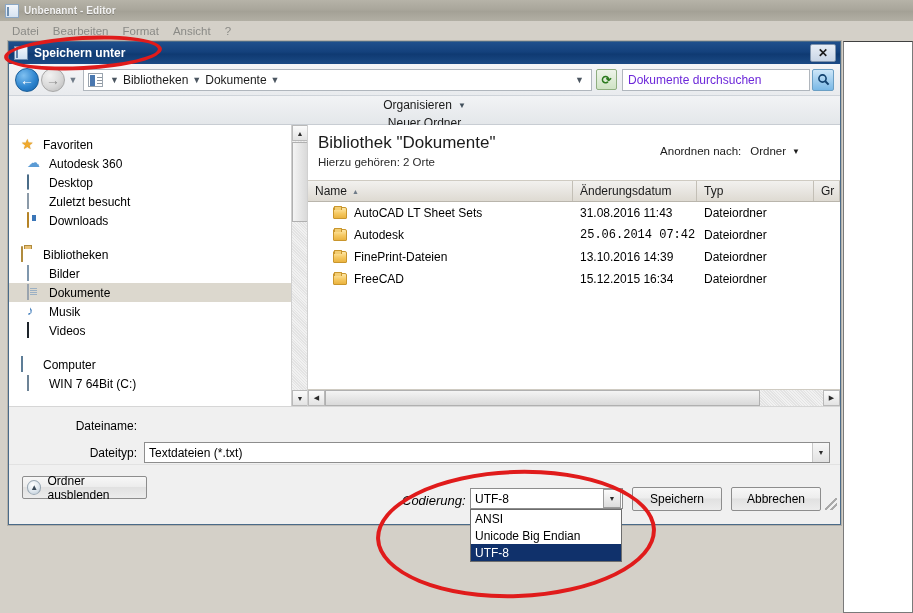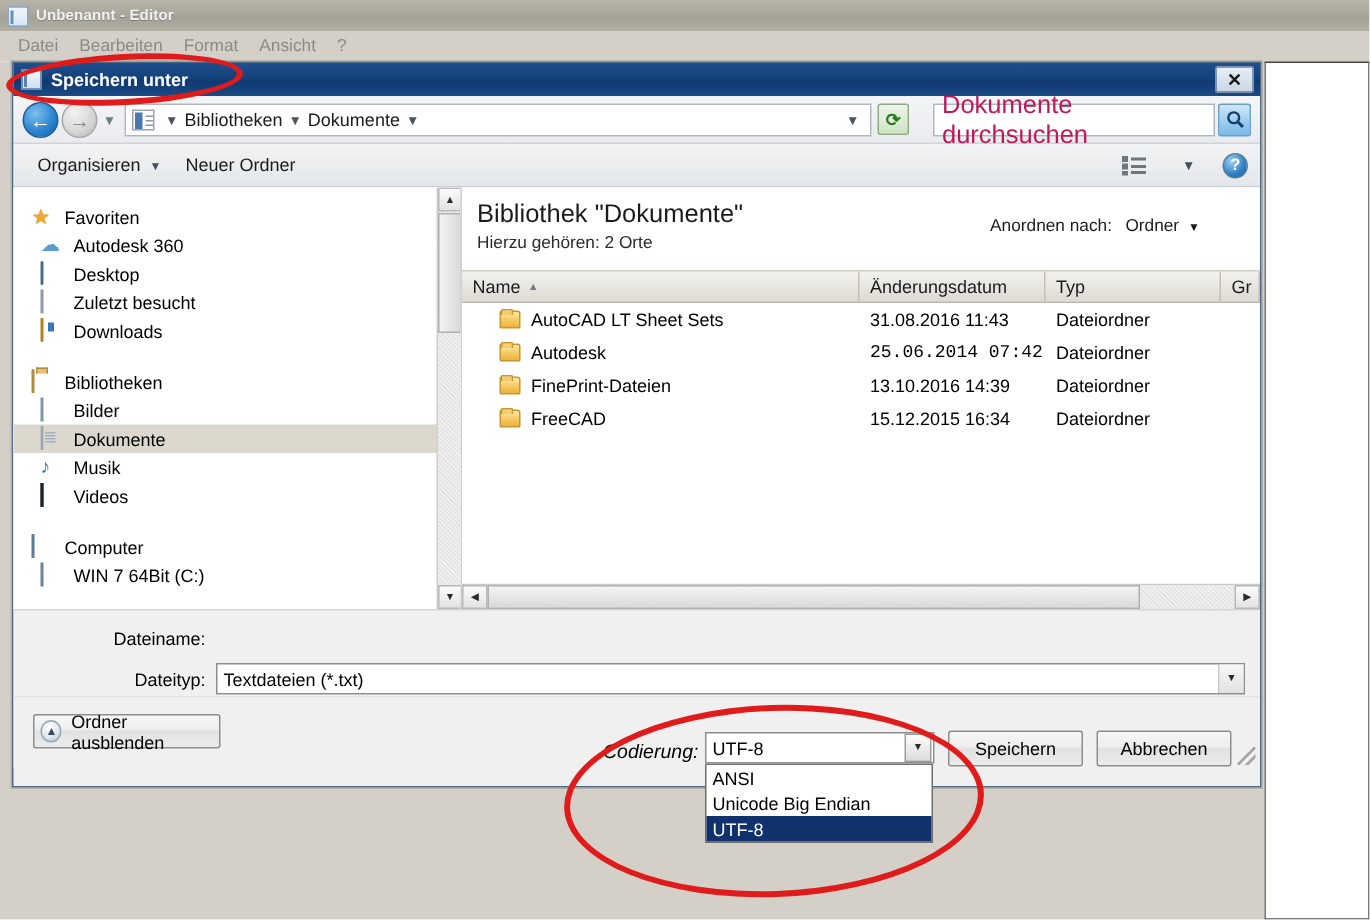--- a/index.html
+++ b/index.html
@@ -127,38 +127,38 @@
   .bc-crumb { font-size: 12px; color:#1b1b1b; white-space: nowrap; flex:0 0 auto;}
   .bc-tail { margin-left:auto; color:#4b5560; font-size:9px; padding-right:3px;}
   .nav-refresh {
     width: 21px; height: 21px; margin-left: 4px; flex:0 0 auto;
     background: linear-gradient(to bottom, #eef4ea 0%, #cfe3c4 100%);
     border: 1px solid #8fae80; border-radius: 2px;
     display:flex;align-items:center;justify-content:center;
     color:#2c7a1f; font-size: 12px; font-weight:bold;
   }
   .search-box {
-    width: 188px; height: 22px; margin-left: 16px; flex:0 0 auto;
+    width: 188px; height: 22px; margin-left: 5px; flex:0 0 auto;
     background: #fff; border: 1px solid #b0b6bd;
     display:flex; align-items:center; padding-left:5px;
-    font-size: 17px; color:#be185d;
+    font-size: 12px; color:#6d28d9;
   }
   .search-btn {
     width: 22px; height: 22px; margin-left: 2px; flex:0 0 auto;
     background: linear-gradient(to bottom, #cde6f8 0%, #79b8e6 100%);
     border: 1px solid #6b9fc4; border-radius:2px;
     display:flex;align-items:center;justify-content:center;
   }
 
   
   .dlg-cmdbar {
     height: 29px; width: 100%;
     background: linear-gradient(to bottom, #f2f3f5 0%, #e4e7ea 100%);
     border-bottom: 1px solid #c8cdd3;
-    display: flex; align-items: center; padding: 0 8px;
+    display: flex; align-items: center; padding: 0 8px; flex-direction: column;
   }
   .cmd-item { font-size: 12px; color:#1b1b1b; padding: 2px 8px; display:flex; align-items:center; }
   .cmd-caret { margin-left:6px; font-size:8px; color:#42505c; }
   .cmd-spacer { flex:1 1 auto; }
   .view-icon { width:16px; height:14px; position:relative; margin-right: 2px; }
   .view-icon i { position:absolute; background:#6d7780; display:block; }
   .help-icon {
     width:17px;height:17px;border-radius:50%;
     background: radial-gradient(circle at 35% 30%, #9fd0f4 0%, #2f7fc4 60%, #1a5f9e 100%);
     border:1px solid #5a7f9e; color:#fff;font-size:11px;font-weight:bold;

